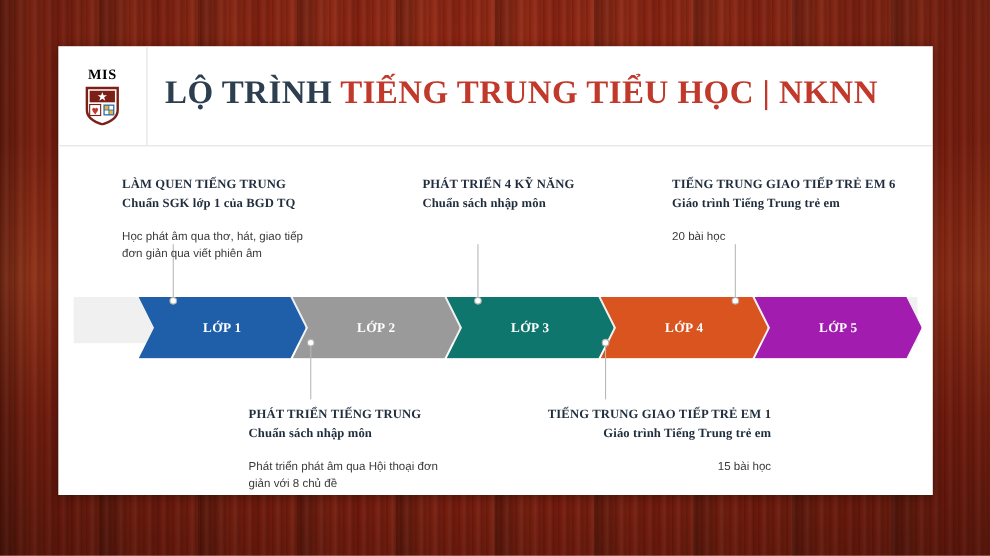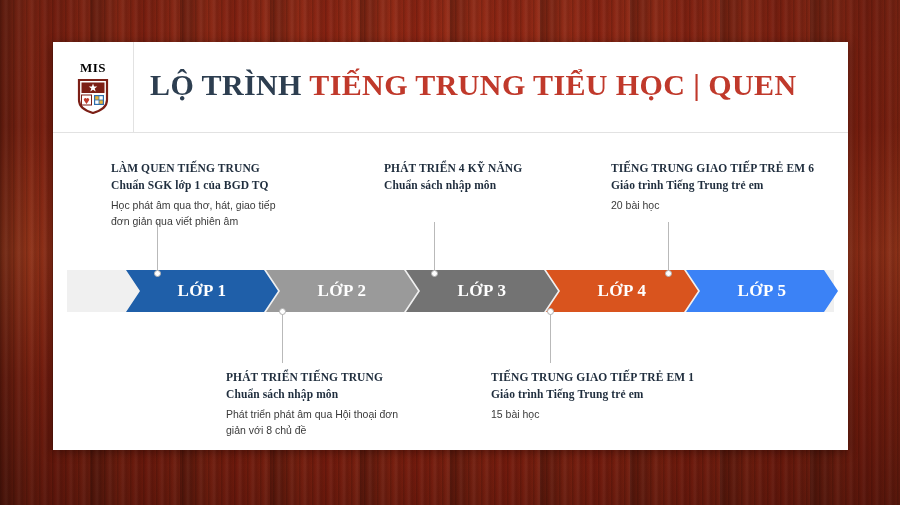--- a/index.html
+++ b/index.html
@@ -103,28 +103,28 @@
   }
   #chevrons {
     position: absolute;
     left: 73px;
     top: 228px;
     height: 42px;
   }
   .chev {
     position: absolute;
     top: 0;
-    height: 42px;
+    height: 56px;
     display: flex;
     align-items: center;
     justify-content: center;
     color: #ffffff;
     font-family: "Liberation Serif", serif;
     font-weight: bold;
-    font-size: 17px;
+    font-size: 12px;
     letter-spacing: 0.4px;
     clip-path: polygon(0 0, calc(100% - 14px) 0, 100% 50%, calc(100% - 14px) 100%, 0 100%, 14px 50%);
   }
   .chev.first {
     clip-path: polygon(0 0, calc(100% - 14px) 0, 100% 50%, calc(100% - 14px) 100%, 0 100%, 14px 50%);
   }
 
   
   .callout {
     position: absolute;
@@ -132,21 +132,21 @@
   }
   .co-title {
     font-family: "Liberation Serif", serif;
     font-weight: bold;
     font-size: 11.5px;
     color: #1f2d3d;
     line-height: 1.45;
     letter-spacing: 0.1px;
   }
   .co-body {
-    margin-top: 5px;
+    margin-top: 15px;
     font-family: "Liberation Sans", sans-serif;
     font-size: 10.5px;
     color: #3a3a3a;
     line-height: 1.52;
   }
 
   
   .conn {
     position: absolute;
     background: #b9b9b9;
@@ -180,40 +180,40 @@
         <rect x="18.2" y="18.2" width="3.4" height="3.4" fill="#e8b43a"></rect>
         <rect x="22.4" y="18.2" width="3.4" height="3.4" fill="#ffffff"></rect>
         <rect x="18.2" y="22.4" width="3.4" height="3.4" fill="#ffffff"></rect>
         <rect x="22.4" y="22.4" width="3.4" height="3.4" fill="#e8b43a"></rect>
         <path d="M9.5 26 L7.2 22.8 Q6 21.2 7.6 20.2 Q9 19.4 9.5 21 Q10 19.4 11.4 20.2 Q13 21.2 11.8 22.8 Z" fill="#c0392b"></path>
         <path d="M16 5.6 L17.1 8.6 L20.3 8.6 L17.7 10.5 L18.7 13.5 L16 11.7 L13.3 13.5 L14.3 10.5 L11.7 8.6 L14.9 8.6 Z" fill="#ffffff"></path>
       </svg>
     </div>
 
     <div id="title">
-      <span>LỘ TRÌNH </span><span class="accent">TIẾNG TRUNG TIỂU HỌC | QUEN</span>
+      <span>LỘ TRÌNH </span><span class="accent">TIẾNG TRUNG TIỂU HỌC | NKNN</span>
     </div>
   </div>
 
   <div id="band"></div>
 
   <div id="chevrons">
     <div class="chev first" style="left:0px;width:152px;background:#1f5fa9;">
       <span>LỚP 1</span>
     </div>
     <div class="chev" style="left:140px;width:152px;background:#9a9a9a;">
       <span>LỚP 2</span>
     </div>
-    <div class="chev" style="left:280px;width:152px;background:#737373;">
+    <div class="chev" style="left:280px;width:152px;background:#0f766e;">
       <span>LỚP 3</span>
     </div>
     <div class="chev" style="left:420px;width:152px;background:#d9541e;">
       <span>LỚP 4</span>
     </div>
-    <div class="chev" style="left:560px;width:152px;background:#3b82f6;">
+    <div class="chev" style="left:560px;width:152px;background:#a21caf;">
       <span>LỚP 5</span>
     </div>
   </div>
 
   <div class="conn vert" style="left:104px;top:180px;height:52px;"></div>
   <div class="dot" style="left:101px;top:228px;"></div>
 
   <div class="conn vert" style="left:229px;top:268px;height:53px;"></div>
   <div class="dot" style="left:226px;top:266px;"></div>
 
@@ -236,21 +236,21 @@
     <div class="co-title">PHÁT TRIỂN TIẾNG TRUNG</div>
     <div class="co-title">Chuẩn sách nhập môn</div>
     <div class="co-body">Phát triển  phát âm qua Hội thoại đơn giản với 8 chủ đề</div>
   </div>
 
   <div class="callout" style="left:331px;top:118px;width:180px;">
     <div class="co-title">PHÁT TRIỂN 4 KỸ NĂNG</div>
     <div class="co-title">Chuẩn sách nhập môn</div>
   </div>
 
-  <div class="callout" style="left:438px;top:327px;width:210px;">
+  <div class="callout" style="left:438px;top:327px;width:210px;text-align:right;">
     <div class="co-title">TIẾNG TRUNG GIAO TIẾP TRẺ EM 1</div>
     <div class="co-title">Giáo trình Tiếng Trung trẻ em</div>
     <div class="co-body">15 bài học</div>
   </div>
 
   <div class="callout" style="left:558px;top:118px;width:210px;">
     <div class="co-title">TIẾNG TRUNG GIAO TIẾP TRẺ EM 6</div>
     <div class="co-title">Giáo trình Tiếng Trung trẻ em</div>
     <div class="co-body">20  bài học</div>
   </div>

